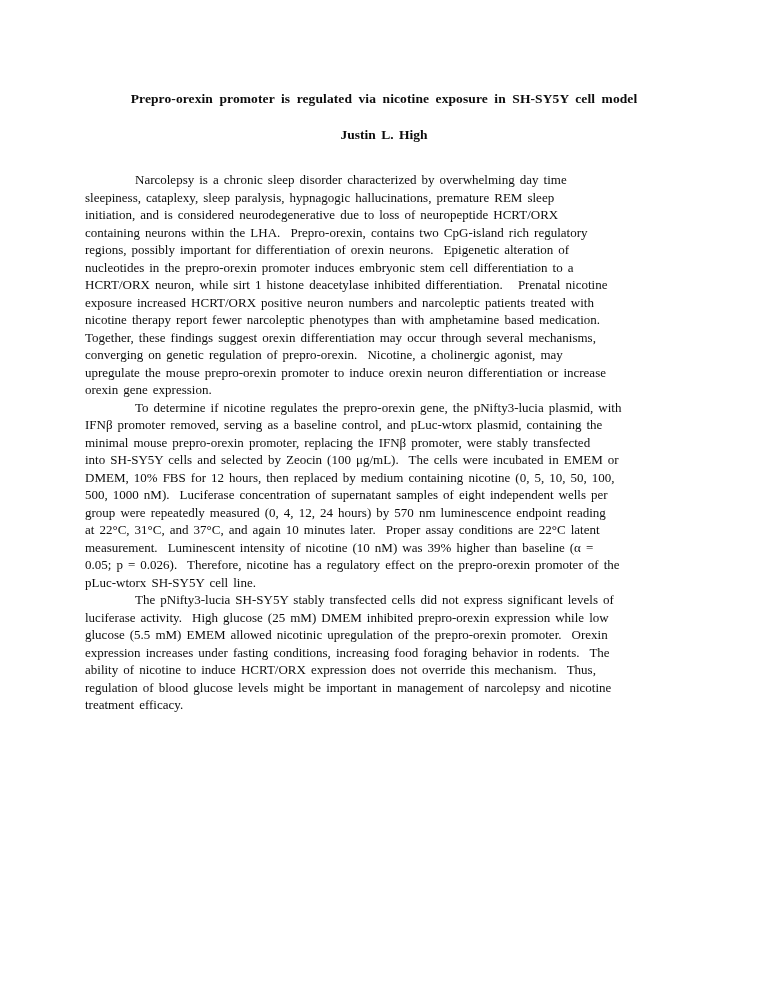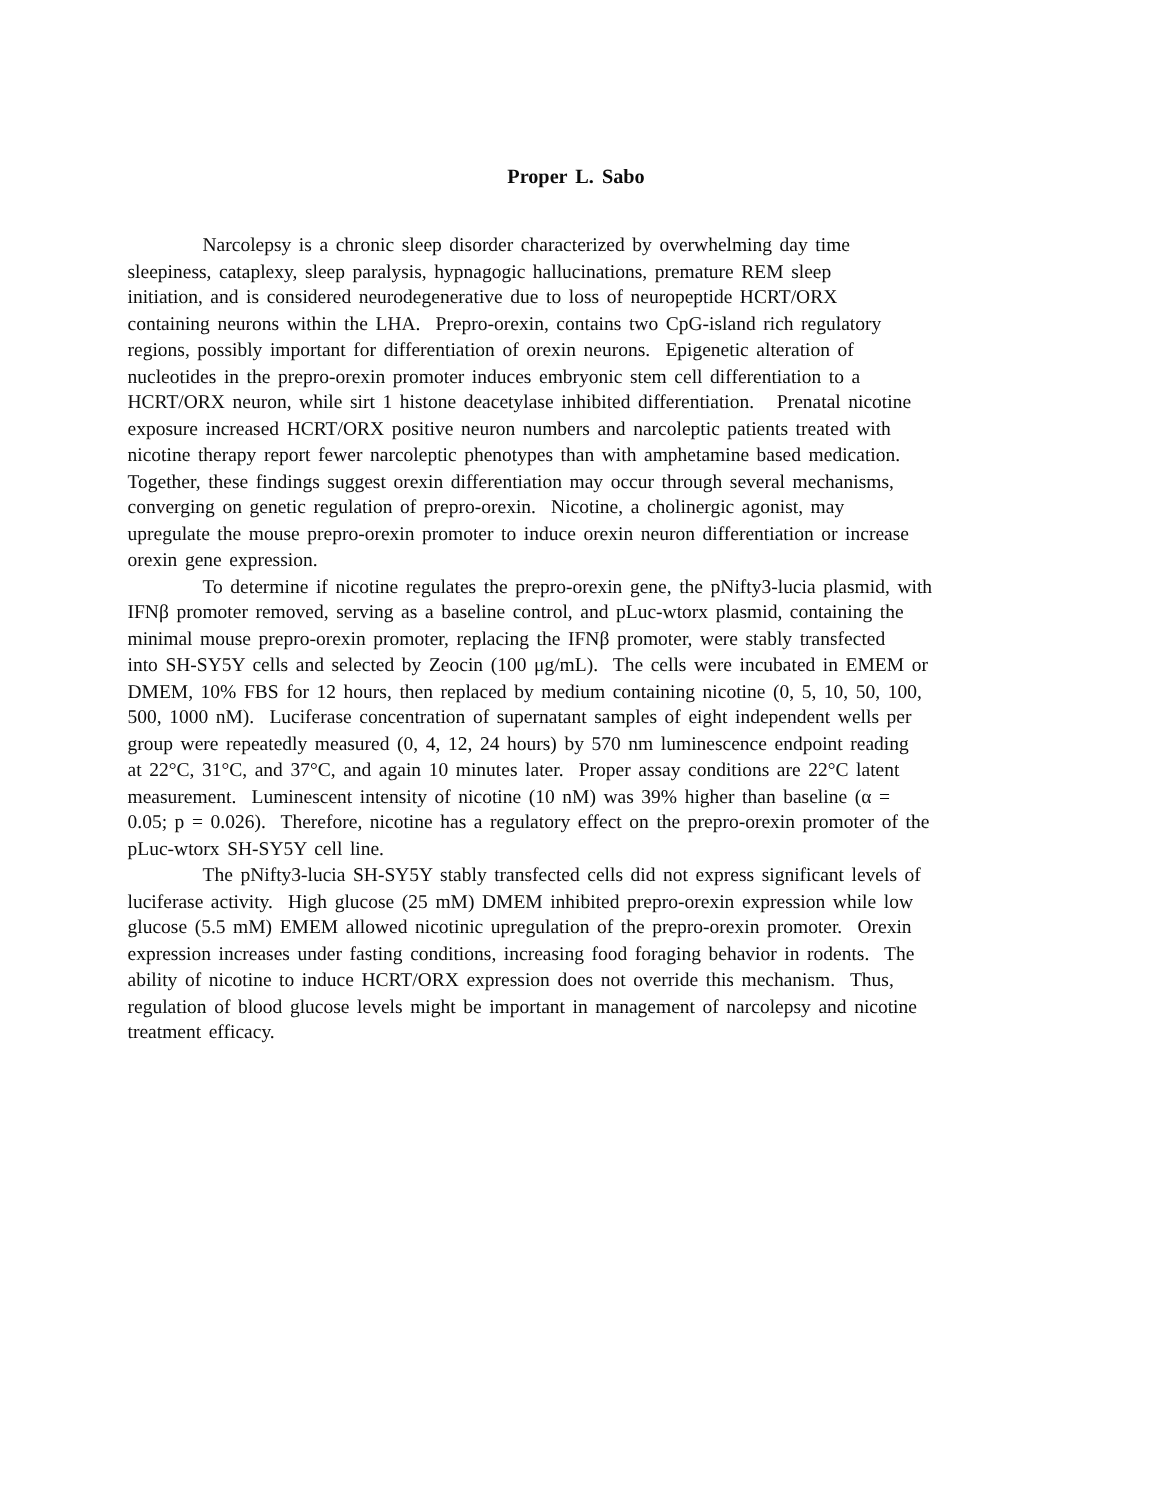--- a/index.html
+++ b/index.html
@@ -46,21 +46,22 @@
     white-space: pre-wrap;
     text-indent: 50px;
     word-spacing: 1.8px;
     text-align: left;
   }
 </style>
 </head>
 <body>
 
 <div class="page">
-  <div class="doc-author">Proper L. Sabo</div>
+  <h1 class="doc-title">Prepro-orexin promoter is regulated via nicotine exposure in SH-SY5Y cell model</h1>
+  <div class="doc-author">Justin L. High</div>
   <div class="doc-body">
     <p class="para">Narcolepsy is a chronic sleep disorder characterized by overwhelming day time
 sleepiness, cataplexy, sleep paralysis, hypnagogic hallucinations, premature REM sleep
 initiation, and is considered neurodegenerative due to loss of neuropeptide HCRT/ORX
 containing neurons within the LHA.  Prepro-orexin, contains two CpG-island rich regulatory
 regions, possibly important for differentiation of orexin neurons.  Epigenetic alteration of
 nucleotides in the prepro-orexin promoter induces embryonic stem cell differentiation to a
 HCRT/ORX neuron, while sirt 1 histone deacetylase inhibited differentiation.   Prenatal nicotine
 exposure increased HCRT/ORX positive neuron numbers and narcoleptic patients treated with
 nicotine therapy report fewer narcoleptic phenotypes than with amphetamine based medication.

